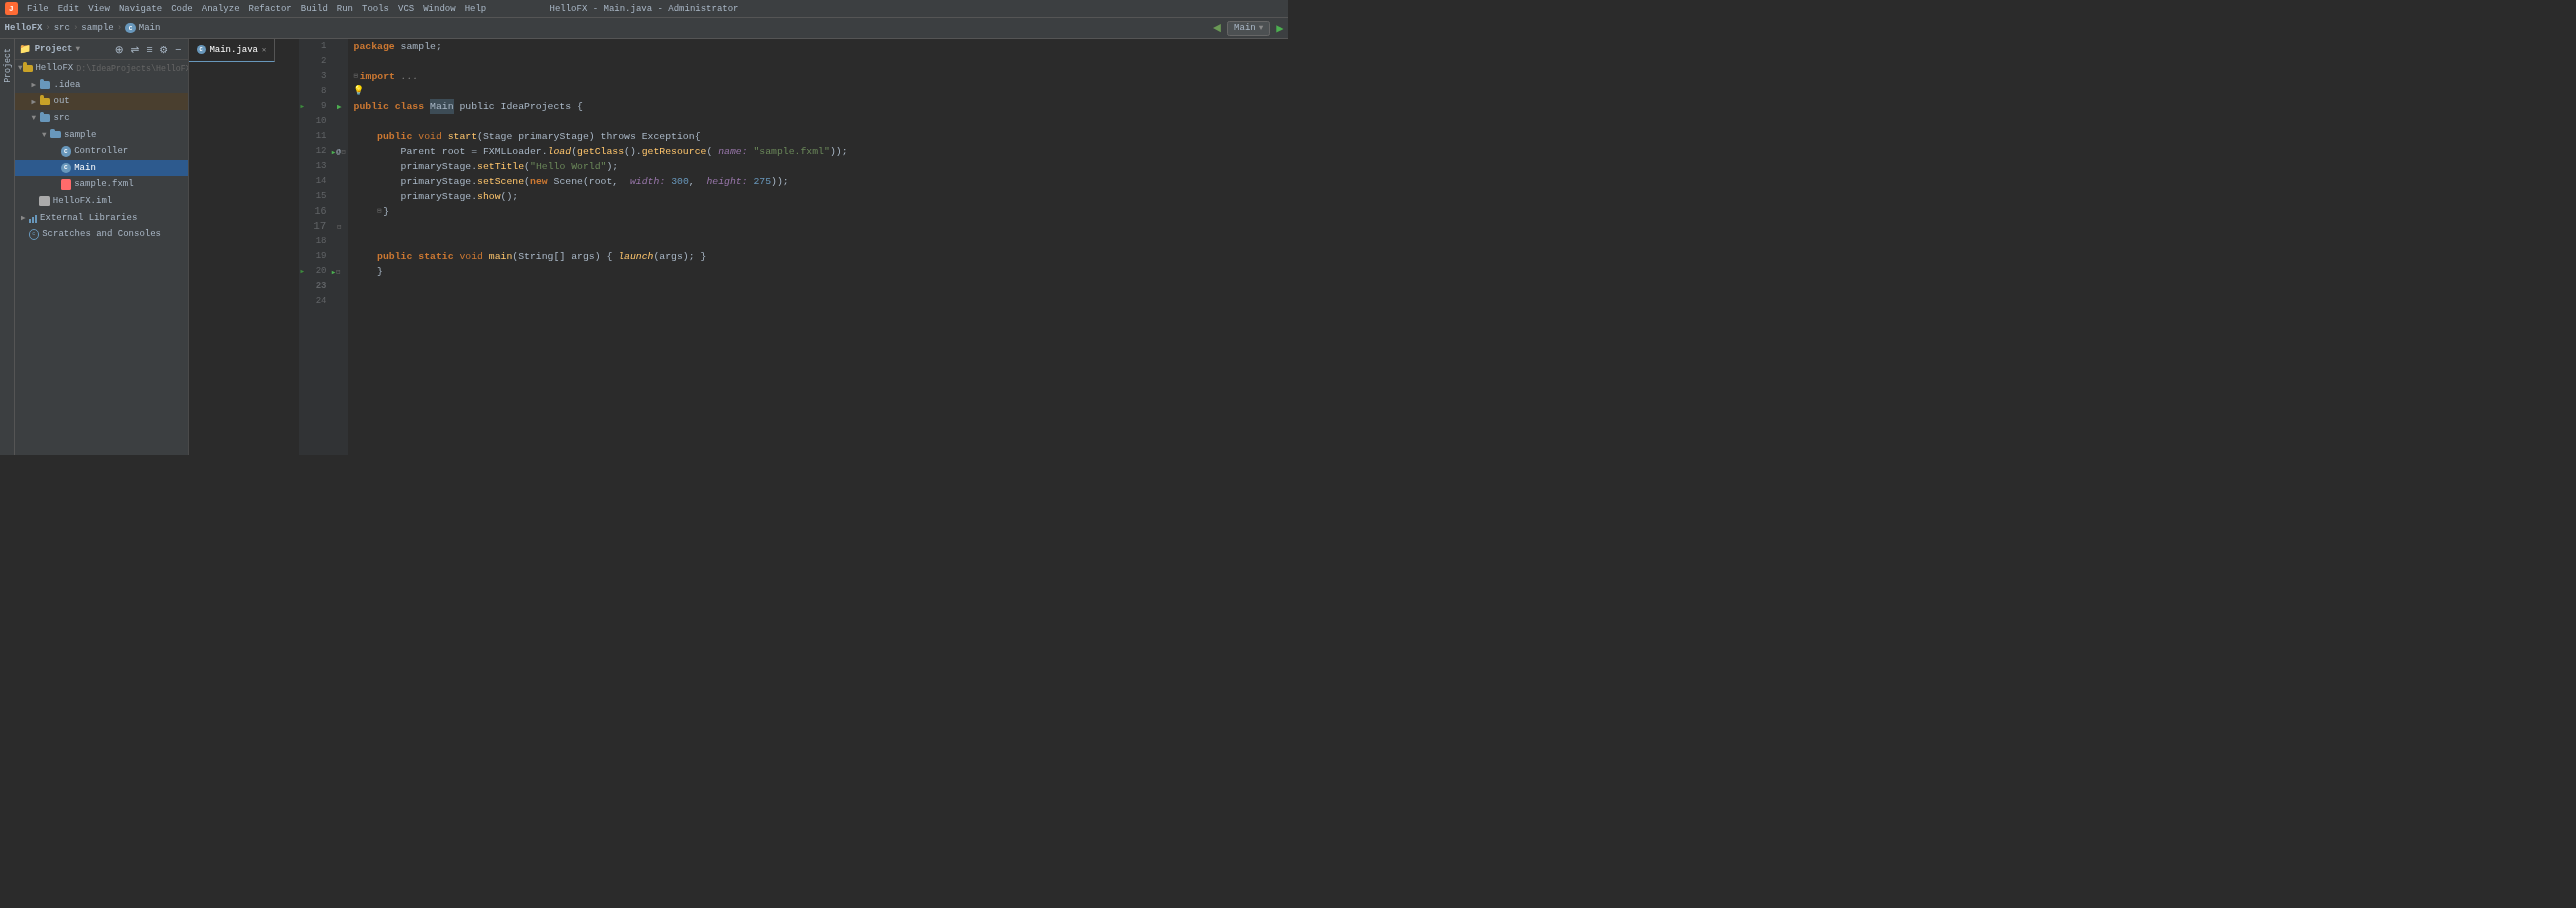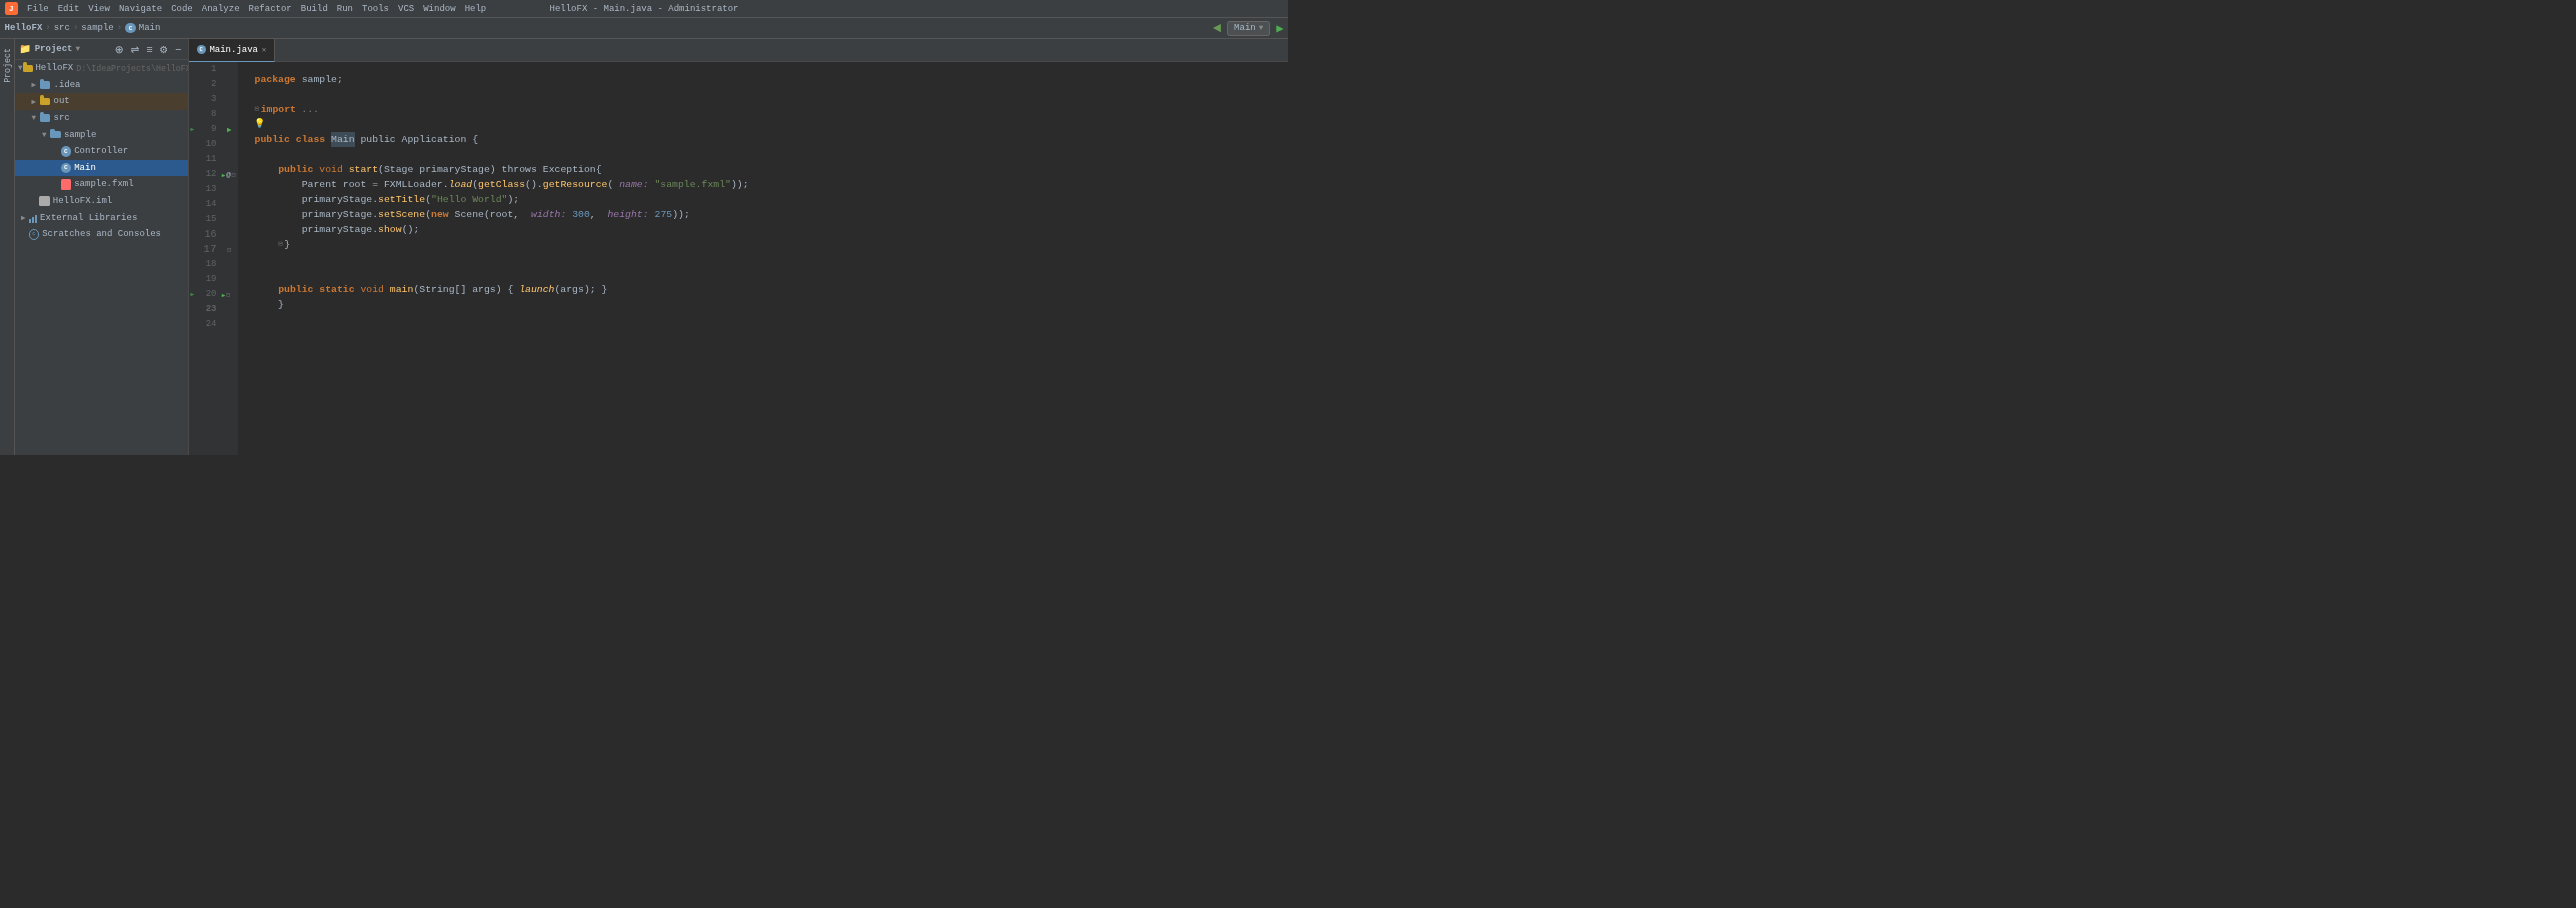--- a/index.html
+++ b/index.html
@@ -178,21 +178,21 @@
           <span style="width:10.6px;"></span>
           <div style="width:10.6px; height:10.6px; border:1.5px solid #6897bb; border-radius:50%; display:inline-flex; align-items:center; justify-content:center; margin-right:3px; flex-shrink:0;">
             <span style="font-size:5.3px; color:#6897bb;">c</span>
           </div>
           <span style="font-size:9px; color:#a9b7c6;">Scratches and Consoles</span>
         </div>
 
       </div>
     </div>
 
-    <div style="flex:1; display:flex; flex-direction:column; background:#2b2b2b; overflow:hidden;">
+    <div style="flex:1; display:flex; flex-direction:row; background:#2b2b2b; overflow:hidden;gap:24px;">
 
       <div style="display:flex; align-items:center; background:#3c3f41; height:23px; border-bottom:0.8px solid #4a4a4a; padding:0 0;">
         <div style="display:flex; align-items:center; gap:3.8px; padding:3px 7.6px; background:#2b2b2b; border-right:0.8px solid #555; cursor:pointer; font-size:9px; color:#fff; height:23px; border-bottom:1.5px solid #6897bb;">
           <div style="width:9px; height:9px; border-radius:50%; background:#6897bb; display:inline-flex; align-items:center; justify-content:center; font-size:5.3px; color:white; font-weight:bold;">C</div>
           <span>Main.java</span>
           <span style="font-size:7.6px; color:#888;">✕</span>
         </div>
       </div>
 
       <div style="flex:1; display:flex; overflow:hidden;">
@@ -251,38 +251,38 @@
           <div style="height:15px;"></div>
 
           <div style="height:15px; display:flex; align-items:center; justify-content:flex-start; gap:0.8px; padding-left:0.8px;">
             <span style="color:#4caf50; font-size:6px;">▶</span>
             <span style="color:#666; font-size:6.8px; cursor:pointer;">⊟</span>
           </div>
           <div style="height:15px;"></div>
           <div style="height:15px;"></div>
         </div>
 
-        <div style="flex:1; padding:10px 6px; overflow:auto; line-height:15px; font-size:9.8px; font-family:'Consolas','Courier New',monospace;margin-left:11px;">
+        <div style="flex:1; padding:0 6px; overflow:auto; line-height:15px; font-size:9.8px; font-family:'Consolas','Courier New',monospace;">
 
           <div style="height:15px; display:flex; align-items:center; white-space:pre;">
             <span style="color:#cc7832; font-weight:bold;">package </span><span style="color:#a9b7c6;">sample;</span>
           </div>
 
           <div style="height:15px;"></div>
 
           <div style="height:15px; display:flex; align-items:center; white-space:pre;">
             <span style="color:#666; font-size:7.6px; cursor:pointer; margin-right:1.5px;">⊟</span><span style="color:#cc7832; font-weight:bold;">import </span><span style="color:#808080; font-style:italic;">...</span>
           </div>
 
           <div style="height:15px; display:flex; align-items:center; white-space:pre;">
             <span style="color:#f5c842; font-size:9px; cursor:pointer;">💡</span>
           </div>
 
           <div style="height:15px; display:flex; align-items:center; white-space:pre;">
-            <span style="color:#cc7832; font-weight:bold;">public </span><span style="color:#cc7832; font-weight:bold;">class </span><span style="color:#a9b7c6; background:rgba(104,151,187,0.3);">Main</span><span style="color:#a9b7c6;"> public </span><span style="color:#a9b7c6;">Application</span><span style="color:#a9b7c6;"> {</span>
+            <span style="color:#cc7832; font-weight:bold;">public </span><span style="color:#cc7832; font-weight:bold;">class </span><span style="color:#a9b7c6; background:rgba(104,151,187,0.3);">Main</span><span style="color:#a9b7c6;"> public </span><span style="color:#a9b7c6;">IdeaProjects</span><span style="color:#a9b7c6;"> {</span>
           </div>
 
           <div style="height:15px;"></div>
 
 
           <div style="height:15px; display:flex; align-items:center; white-space:pre;">
             <span style="color:#a9b7c6;">    </span><span style="color:#cc7832; font-weight:bold;">public </span><span style="color:#cc7832;">void </span><span style="color:#ffc66d;">start</span><span style="color:#a9b7c6;">(</span><span style="color:#a9b7c6;">Stage </span><span style="color:#a9b7c6;">primaryStage</span><span style="color:#a9b7c6;">) throws </span><span style="color:#a9b7c6;">Exception</span><span style="color:#a9b7c6;">{</span>
           </div>
 
           <div style="height:15px; display:flex; align-items:center; white-space:pre;">

